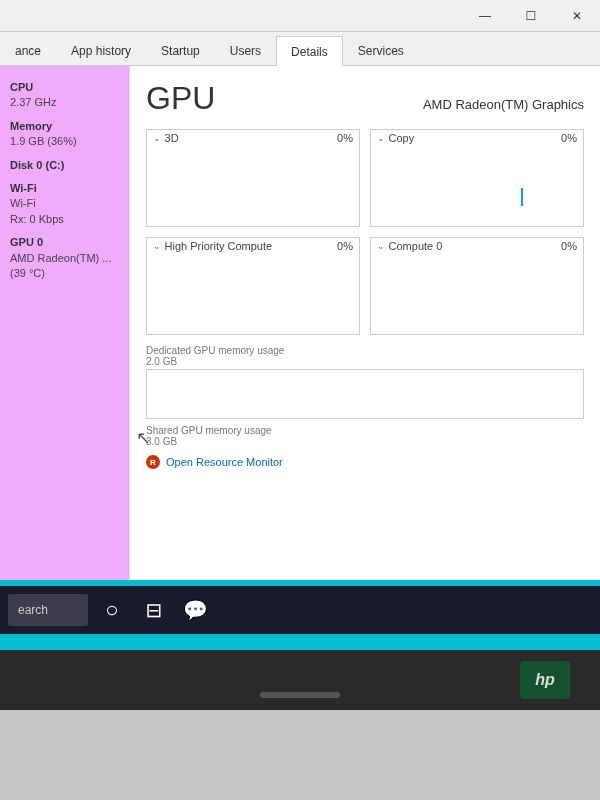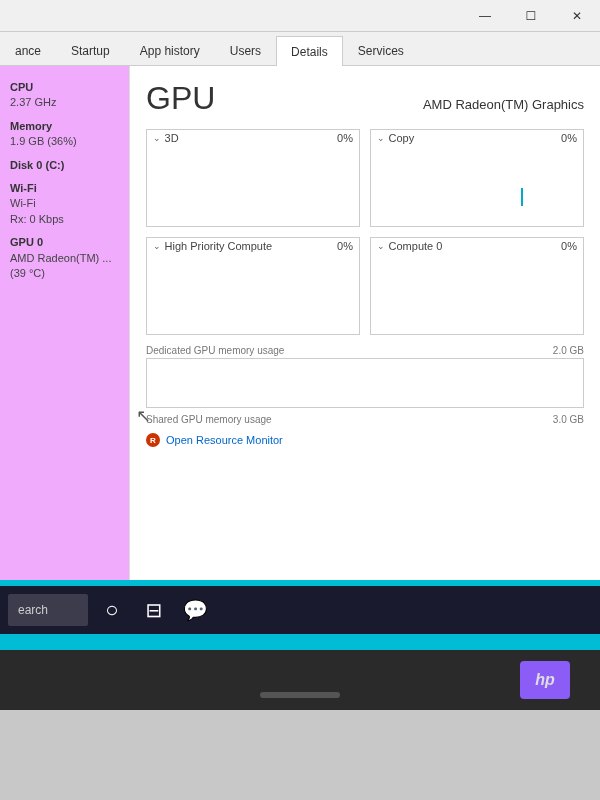--- a/index.html
+++ b/index.html
@@ -177,20 +177,21 @@
     }
     .memory-row {
       margin-bottom: 6px;
     }
     .memory-label-row {
       display: flex;
       justify-content: space-between;
       font-size: 10px;
       color: #777;
       margin-bottom: 2px;
+      flex-direction: column;
     }
     .memory-chart {
       border: 1px solid #ccc;
       height: 50px;
       background: white;
     }
 
     
     .resource-monitor {
       display: flex;
@@ -268,21 +269,21 @@
       height: 60px;
       background: #2a2a2a;
       display: flex;
       align-items: center;
       justify-content: flex-end;
       padding-right: 30px;
     }
     .hp-logo {
       width: 50px;
       height: 38px;
-      background: #8b5cf6;
+      background: #14532d;
       border-radius: 4px;
       display: flex;
       align-items: center;
       justify-content: center;
       color: #ddd;
       font-size: 16px;
       font-style: italic;
       font-weight: bold;
     }
     .laptop-speaker {
@@ -307,24 +308,24 @@
       <button class="title-bar-btn">☐</button>
       <button class="title-bar-btn close">✕</button>
     </div>
   </div>
 
   <div class="tabs">
     <div class="tab">
       <span>ance</span>
     </div>
     <div class="tab">
+      <span>App history</span>
+    </div>
+    <div class="tab">
       <span>Startup</span>
-    </div>
-    <div class="tab">
-      <span>App history</span>
     </div>
     <div class="tab">
       <span>Users</span>
     </div>
     <div class="tab active">
       <span>Details</span>
     </div>
     <div class="tab">
       <span>Services</span>
     </div>

